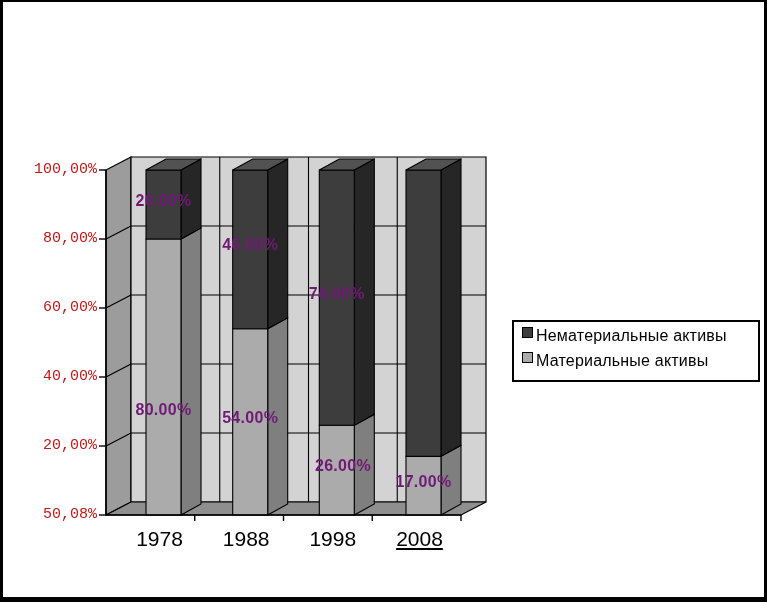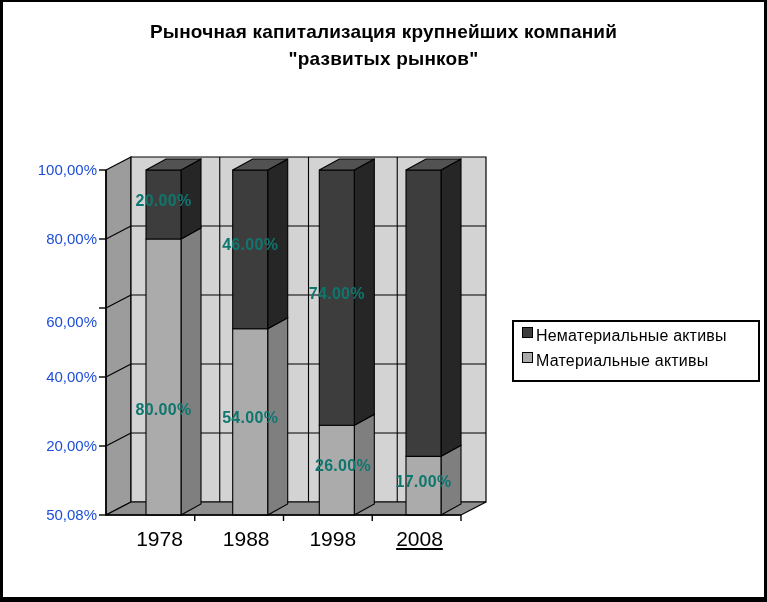--- a/index.html
+++ b/index.html
@@ -18,52 +18,48 @@
   .title{
     position:absolute;left:0;top:16px;width:100%;
     text-align:center;
     font-size:19px;font-weight:bold;color:#000;
     line-height:27px;
     letter-spacing:0.2px;
   }
   #plot{position:absolute;left:0;top:0;}
   .ytick{
     position:absolute;left:6px;width:88px;height:18px;
-    text-align:right;font-size:15px;color:#1d4ed8;line-height:18px;
+    text-align:right;font-size:15px;color:#b91c1c;line-height:18px;font-family:Liberation Mono, monospace;
   }
   .xlabel{
     position:absolute;width:90px;height:20px;top:527px;
     text-align:center;font-size:21px;color:#000;line-height:20px;
   }
   .dlabel{
     position:absolute;width:120px;height:20px;
-    text-align:center;font-size:16px;font-weight:bold;color:#0f766e;
+    text-align:center;font-size:16px;font-weight:bold;color:#701a75;
     line-height:20px;letter-spacing:0.3px;
   }
   .legend{
     position:absolute;left:509px;top:318px;width:248px;height:62px;
     box-sizing:border-box;background:#fff;border:2px solid #000;
     padding:5px 0 0 8px;
   }
   .legend-row{display:flex;align-items:flex-start;height:25px;}
   .swatch{
     width:11px;height:11px;flex:0 0 11px;
     border:1px solid #000;margin-right:3px;box-sizing:border-box;
   }
   .legend-label{font-size:16px;color:#000;letter-spacing:0.2px;white-space:nowrap;}
 </style>
 </head>
 <body>
 
 <div class="frame">
 
-  <div class="title">
-    <span>Рыночная капитализация крупнейших компаний</span><br>
-    <span>"развитых рынков"</span>
-  </div>
 
   <svg id="plot" width="767" height="602" viewBox="0 0 767 602">
       <polygon points="103,168 128,155 128,500 103,513" fill="#9c9c9c" stroke="#000000" stroke-width="1.2"></polygon>
       <polygon points="128,155 483,155 483,500 128,500" fill="#d3d3d3" stroke="#000000" stroke-width="1.2"></polygon>
       <polygon points="103,513 128,500 483,500 458,513" fill="#8f8f8f" stroke="#000000" stroke-width="1.2"></polygon>
       <line x1="128" y1="224" x2="483" y2="224" stroke="#000000" stroke-width="1.2"></line>
       <line x1="103" y1="237" x2="128" y2="224" stroke="#000000" stroke-width="1.2"></line>
       <line x1="128" y1="293" x2="483" y2="293" stroke="#000000" stroke-width="1.2"></line>
       <line x1="103" y1="306" x2="128" y2="293" stroke="#000000" stroke-width="1.2"></line>
       <line x1="128" y1="362" x2="483" y2="362" stroke="#000000" stroke-width="1.2"></line>
@@ -102,21 +98,21 @@
       <line x1="96" y1="444" x2="103" y2="444" stroke="#000000" stroke-width="1.4"></line>
       <line x1="96" y1="513" x2="103" y2="513" stroke="#000000" stroke-width="1.4"></line>
       <line x1="191.75" y1="513" x2="191.75" y2="519" stroke="#000000" stroke-width="1.4"></line>
       <line x1="280.5" y1="513" x2="280.5" y2="519" stroke="#000000" stroke-width="1.4"></line>
       <line x1="369.25" y1="513" x2="369.25" y2="519" stroke="#000000" stroke-width="1.4"></line>
       <line x1="458" y1="513" x2="458" y2="519" stroke="#000000" stroke-width="1.4"></line>
     </svg>
 
   <div class="ytick" style="top: 159px;">100,00%</div>
   <div class="ytick" style="top: 228px;">80,00%</div>
-  <div class="ytick" style="top: 311px;">60,00%</div>
+  <div class="ytick" style="top: 297px;">60,00%</div>
   <div class="ytick" style="top: 366px;">40,00%</div>
   <div class="ytick" style="top: 435px;">20,00%</div>
   <div class="ytick" style="top: 504px;">50,08%</div>
 
   <div class="xlabel" style="left: 111.5px;">1978</div>
   <div class="xlabel" style="left: 198.2px;">1988</div>
   <div class="xlabel" style="left: 284.8px;">1998</div>
   <div class="xlabel" style="left: 371.5px; text-decoration: underline;">2008</div>
 
   <div class="dlabel" style="left: 100.5px; top: 188.5px;">20.00%</div>

